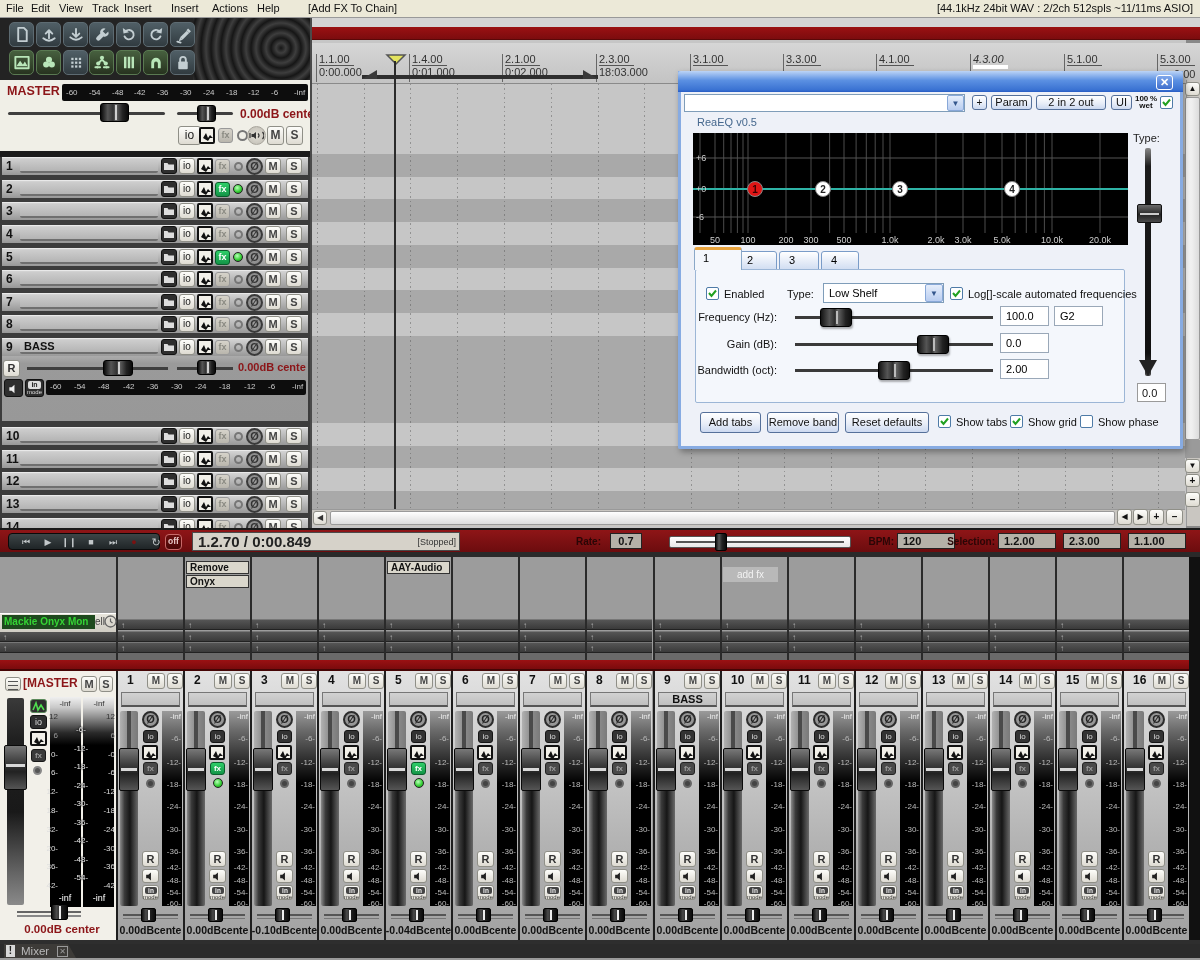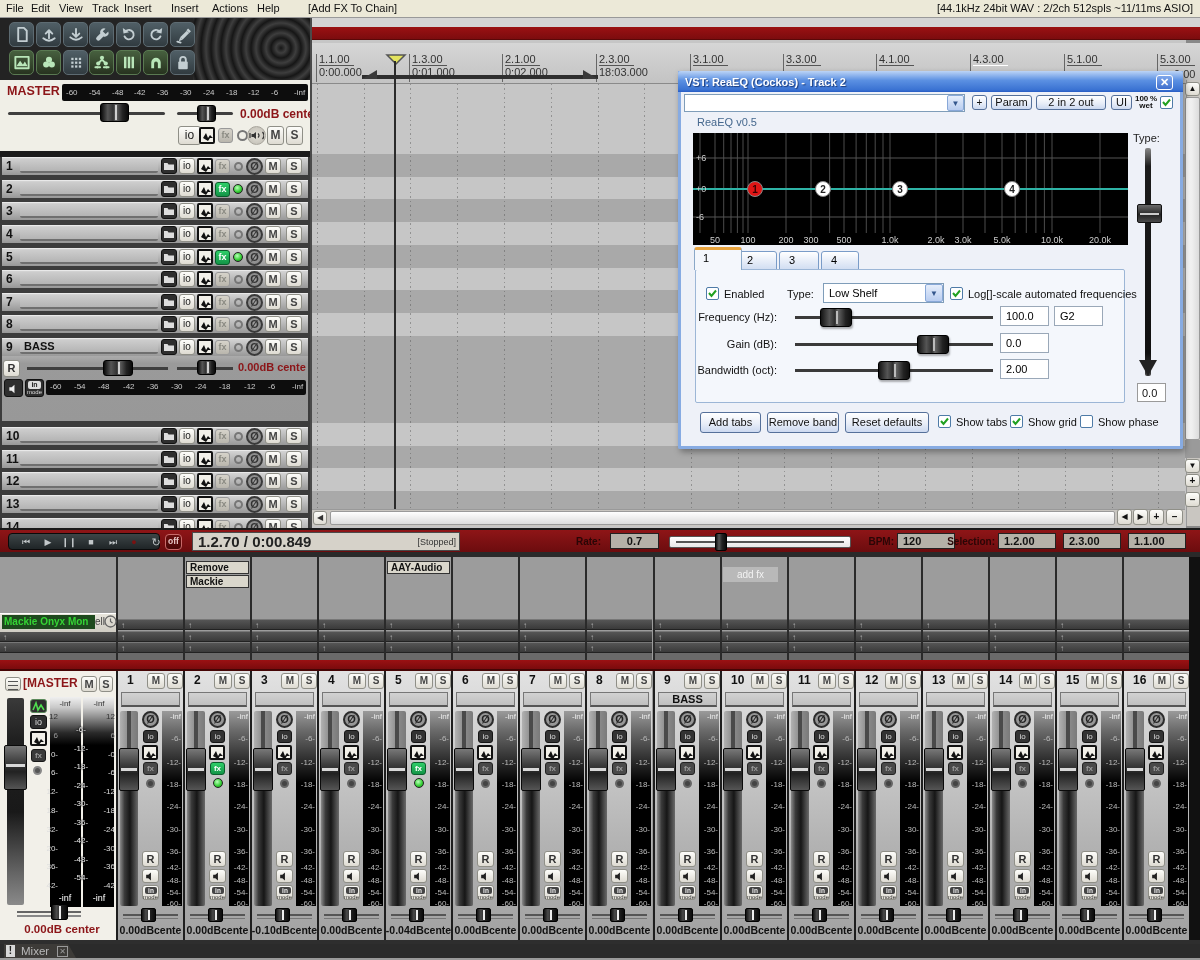--- a/index.html
+++ b/index.html
@@ -451,36 +451,36 @@
 <div style="position:absolute;left:286px;top:518.8px;width:16px;height:16px;background:linear-gradient(#fdfdfa,#dedbd2);border:1px solid #8f8f87;border-radius:3px;color:#222;text-align:center;box-sizing:border-box;font-size:11px;font-weight:bold;line-height:14px;color:#444;">S</div>
 <div style="position:absolute;left:310px;top:18px;width:876px;height:512px;background:#c6c6c6;"></div>
 <div style="position:absolute;left:310px;top:18px;width:2px;height:512px;background:#4a4a4a;"></div>
 <div style="position:absolute;left:312px;top:18px;width:888px;height:9px;background:#d4d4d4;"></div>
 <div style="position:absolute;left:312px;top:27px;width:888px;height:13px;background:linear-gradient(#9b1113,#7c0c0e);border-bottom:1px solid #5a0808;"></div>
 <div style="position:absolute;left:312px;top:43px;width:888px;height:41px;background:linear-gradient(#d6d6d6,#c3c3c3);border-bottom:1px solid #8a8a8a;"></div>
 <div style="position:absolute;left:316px;top:54px;width:1px;height:28px;background:#666;"></div>
 <div style="position:absolute;left:319px;top:53px;width:50px;height:13px;font-size:11px;color:#333;"><span style="border-bottom:1px solid #555;padding-right:4px;">1.1.00</span></div>
 <div style="position:absolute;left:319px;top:66px;width:52px;height:13px;font-size:11px;color:#333;">0:00.000</div>
 <div style="position:absolute;left:409px;top:54px;width:1px;height:28px;background:#666;"></div>
-<div style="position:absolute;left:412px;top:53px;width:50px;height:13px;font-size:11px;color:#333;"><span style="border-bottom:1px solid #555;padding-right:4px;">1.3.00</span></div>
+<div style="position:absolute;left:412px;top:53px;width:50px;height:13px;font-size:11px;color:#333;"><span style="border-bottom:1px solid #555;padding-right:4px;">1.4.00</span></div>
 <div style="position:absolute;left:412px;top:66px;width:52px;height:13px;font-size:11px;color:#333;">0:01.000</div>
 <div style="position:absolute;left:502px;top:54px;width:1px;height:28px;background:#666;"></div>
 <div style="position:absolute;left:505px;top:53px;width:50px;height:13px;font-size:11px;color:#333;"><span style="border-bottom:1px solid #555;padding-right:4px;">2.1.00</span></div>
 <div style="position:absolute;left:505px;top:66px;width:52px;height:13px;font-size:11px;color:#333;">0:02.000</div>
 <div style="position:absolute;left:596px;top:54px;width:1px;height:28px;background:#666;"></div>
 <div style="position:absolute;left:599px;top:53px;width:50px;height:13px;font-size:11px;color:#333;"><span style="border-bottom:1px solid #555;padding-right:4px;">2.3.00</span></div>
 <div style="position:absolute;left:599px;top:66px;width:52px;height:13px;font-size:11px;color:#333;">18:03.000</div>
 <div style="position:absolute;left:690px;top:54px;width:1px;height:28px;background:#666;"></div>
 <div style="position:absolute;left:693px;top:53px;width:50px;height:13px;font-size:11px;color:#333;"><span style="border-bottom:1px solid #555;padding-right:4px;">3.1.00</span></div>
 <div style="position:absolute;left:783px;top:54px;width:1px;height:28px;background:#666;"></div>
 <div style="position:absolute;left:786px;top:53px;width:50px;height:13px;font-size:11px;color:#333;"><span style="border-bottom:1px solid #555;padding-right:4px;">3.3.00</span></div>
 <div style="position:absolute;left:876px;top:54px;width:1px;height:28px;background:#666;"></div>
 <div style="position:absolute;left:879px;top:53px;width:50px;height:13px;font-size:11px;color:#333;"><span style="border-bottom:1px solid #555;padding-right:4px;">4.1.00</span></div>
 <div style="position:absolute;left:970px;top:54px;width:1px;height:28px;background:#666;"></div>
-<div style="position:absolute;left:973px;top:53px;width:50px;height:13px;font-size:11px;color:#333;"><span style="border-bottom:1px solid #ffffff;padding-right:4px;">4.3.00</span></div>
+<div style="position:absolute;left:973px;top:53px;width:50px;height:13px;font-size:11px;color:#333;"><span style="border-bottom:4px solid #ffffff;padding-right:4px;font-style:italic;">4.3.00</span></div>
 <div style="position:absolute;left:1064px;top:54px;width:1px;height:28px;background:#666;"></div>
 <div style="position:absolute;left:1067px;top:53px;width:50px;height:13px;font-size:11px;color:#333;"><span style="border-bottom:1px solid #555;padding-right:4px;">5.1.00</span></div>
 <div style="position:absolute;left:1157px;top:54px;width:1px;height:28px;background:#666;"></div>
 <div style="position:absolute;left:1160px;top:53px;width:50px;height:13px;font-size:11px;color:#333;"><span style="border-bottom:1px solid #555;padding-right:4px;">5.3.00</span></div>
 <div style="position:absolute;left:1174px;top:68px;width:26px;height:13px;font-size:11px;color:#333;">9.00</div>
 <div style="position:absolute;left:362px;top:74.5px;width:236px;height:4px;background:#2e2e2e;"></div>
 <svg width="16" height="10" style="position:absolute;left:362px;top:69.5px;">
       <path d="M15 0 L0 9 L15 9 Z" fill="#3a3a3a"></path>
     </svg>
 <svg width="16" height="10" style="position:absolute;left:582px;top:69.5px;">
@@ -531,21 +531,20 @@
 <div style="position:absolute;left:1166px;top:509px;width:17px;height:16px;background:linear-gradient(#fdfdfa,#dedbd2);border:1px solid #8f8f87;border-radius:3px;color:#222;text-align:center;box-sizing:border-box;font-size:10px;font-weight:bold;line-height:13px;color:#111;">–</div>
 <div style="position:absolute;left:1186px;top:80px;width:14px;height:446px;background:#c9c6c1;border-left:1px solid #999;"></div>
 <div style="position:absolute;left:1185px;top:82px;width:15px;height:14px;background:linear-gradient(#fdfdfa,#dedbd2);border:1px solid #8f8f87;border-radius:3px;color:#222;text-align:center;box-sizing:border-box;font-size:8px;line-height:12px;color:#111;">▲</div>
 <div style="position:absolute;left:1185px;top:97px;width:15px;height:343px;background:linear-gradient(90deg,#fff,#dcdcdc);border:1px solid #9a9a9a;border-radius:2px;"></div>
 <div style="position:absolute;left:1185px;top:440px;width:15px;height:18px;background:#9a9a9a;"></div>
 <div style="position:absolute;left:1185px;top:459px;width:15px;height:14px;background:linear-gradient(#fdfdfa,#dedbd2);border:1px solid #8f8f87;border-radius:3px;color:#222;text-align:center;box-sizing:border-box;font-size:8px;line-height:12px;color:#111;">▼</div>
 <div style="position:absolute;left:1185px;top:474px;width:15px;height:13px;background:linear-gradient(#fdfdfa,#dedbd2);border:1px solid #8f8f87;border-radius:3px;color:#222;text-align:center;box-sizing:border-box;font-size:10px;font-weight:bold;line-height:11px;color:#111;">+</div>
 <div style="position:absolute;left:1185px;top:492px;width:15px;height:15px;background:linear-gradient(#fdfdfa,#dedbd2);border:1px solid #8f8f87;border-radius:3px;color:#222;text-align:center;box-sizing:border-box;font-size:10px;font-weight:bold;line-height:13px;color:#111;">–</div>
 <div style="position:absolute;left:678px;top:71px;width:505px;height:378px;background:#eef1f8;border:3px solid #87abe2;border-top:none;border-radius:0 0 2px 2px;box-shadow:2px 3px 6px rgba(0,0,0,0.35);"></div>
 <div style="position:absolute;left:678px;top:71px;width:505px;height:21px;background:linear-gradient(#bcd4f6,#5b90e2 45%,#3a72d2 90%,#275cc4);border-radius:3px 3px 0 0;"></div>
-<div style="position:absolute;left:685px;top:76px;width:400px;height:14px;font-size:11px;font-weight:bold;color:#fff;text-shadow:1px 1px 1px #1a3a7a;">VST: ReaEQ (Cockos) - Track 2</div>
 <div style="position:absolute;left:1156px;top:75px;width:17px;height:15px;background:linear-gradient(#7fa8ec,#3f6ecc);border:1px solid #fff;border-radius:3px;color:#fff;font-size:11px;font-weight:bold;text-align:center;line-height:13px;">✕</div>
 <div style="position:absolute;left:684px;top:94px;width:281px;height:18px;background:#fff;border:1px solid #7f9db9;"></div>
 <div style="position:absolute;left:947px;top:95px;width:17px;height:16px;background:linear-gradient(#e6eefb,#b9cdf0);border:1px solid #88a8d8;border-radius:2px;color:#33568c;font-size:8px;text-align:center;line-height:15px;">▼</div>
 <div style="position:absolute;left:972px;top:95px;width:15px;height:15px;background:linear-gradient(#ffffff,#e9eef8 55%,#ccd9f0);border:1px solid #55709a;border-radius:3px;color:#111;text-align:center;box-sizing:border-box;font-size:10px;line-height:13px;">+</div>
 <div style="position:absolute;left:991px;top:95px;width:41px;height:15px;background:linear-gradient(#ffffff,#e9eef8 55%,#ccd9f0);border:1px solid #55709a;border-radius:3px;color:#111;text-align:center;box-sizing:border-box;font-size:11px;line-height:13px;">Param</div>
 <div style="position:absolute;left:1036px;top:95px;width:70px;height:15px;background:linear-gradient(#ffffff,#e9eef8 55%,#ccd9f0);border:1px solid #55709a;border-radius:3px;color:#111;text-align:center;box-sizing:border-box;font-size:11px;line-height:13px;">2 in 2 out</div>
 <div style="position:absolute;left:1111px;top:95px;width:21px;height:15px;background:linear-gradient(#ffffff,#e9eef8 55%,#ccd9f0);border:1px solid #55709a;border-radius:3px;color:#111;text-align:center;box-sizing:border-box;font-size:11px;line-height:13px;">UI</div>
 <div style="position:absolute;left:1133px;top:94px;width:26px;height:8px;font-size:8px;font-weight:bold;color:#111;text-align:center;">100 %</div>
 <div style="position:absolute;left:1133px;top:101px;width:26px;height:8px;font-size:8px;font-weight:bold;color:#111;text-align:center;">wet</div>
 <div style="position:absolute;left:1160px;top:96px;width:13px;height:13px;background:#fff;border:1px solid #4e7ba7;border-radius:2px;">
@@ -684,21 +683,21 @@
       <span style="position:absolute;left:71px;top:1px;width:22px;text-align:center;font-size:9px;color:#c3c8ca;line-height:15px;">■</span>
       <span style="position:absolute;left:93px;top:1px;width:22px;text-align:center;font-size:9px;color:#c3c8ca;line-height:15px;">⏭</span>
       <span style="position:absolute;left:114px;top:1px;width:22px;text-align:center;font-size:9px;color:#7a1212;line-height:15px;">●</span>
       <span style="position:absolute;left:136px;top:1px;width:22px;text-align:center;font-size:11px;color:#c3c8ca;line-height:15px;">↻</span>
     </div>
 <div style="position:absolute;left:165px;top:534px;width:17px;height:16px;background:linear-gradient(#6a0d0d,#4a0707);border:1.5px solid #c86a6a;border-radius:4px;font-size:8.5px;font-weight:bold;color:#e8c8c8;text-align:center;line-height:13px;">off</div>
 <div style="position:absolute;left:192px;top:532px;width:268px;height:19px;background:#d6d2c9;border:1px solid #4a4a4a;"></div>
 <div style="position:absolute;left:198px;top:533px;width:190px;height:17px;font-size:15px;font-weight:bold;color:#222;">1.2.70 / 0:00.849</div>
 <div style="position:absolute;left:380px;top:537px;width:76px;height:11px;font-size:9px;color:#333;text-align:right;">[Stopped]</div>
 <div style="position:absolute;left:576px;top:536px;width:32px;height:11px;font-size:10px;font-weight:bold;color:#2a0606;">Rate:</div>
-<div style="position:absolute;left:610px;top:533px;width:49px;height:16px;background:#b5b1a8;border:1px solid #222;font-size:11px;font-weight:bold;color:#111;text-align:center;line-height:14px;">0.7</div>
+<div style="position:absolute;left:610px;top:533px;width:32px;height:16px;background:#b5b1a8;border:1px solid #222;font-size:11px;font-weight:bold;color:#111;text-align:center;line-height:14px;">0.7</div>
 <div style="position:absolute;left:669px;top:536px;width:182px;height:12px;background:linear-gradient(#fff,#e8e8e8);border:1px solid #555;border-radius:2px;"></div>
 <div style="position:absolute;left:676px;top:541px;width:168px;height:2px;background:#555;"></div>
 <div style="position:absolute;left:715px;top:533px;width:12px;height:18px;background:linear-gradient(90deg,#111,#555 30%,#222 60%,#0a0a0a);border:1px solid #000;border-radius:2px;"></div>
 <div style="position:absolute;left:866px;top:536px;width:28px;height:11px;font-size:10px;font-weight:bold;color:#2a0606;text-align:right;">BPM:</div>
 <div style="position:absolute;left:897px;top:533px;width:58px;height:16px;background:#b5b1a8;border:1px solid #222;font-size:11px;font-weight:bold;color:#111;padding-left:5px;line-height:14px;">120</div>
 <div style="position:absolute;left:938px;top:536px;width:57px;height:11px;font-size:10px;font-weight:bold;color:#2a0606;text-align:right;">Selection:</div>
 <div style="position:absolute;left:998px;top:533px;width:58px;height:16px;background:#b5b1a8;border:1px solid #222;font-size:11px;font-weight:bold;color:#111;padding-left:5px;line-height:14px;">1.2.00</div>
 <div style="position:absolute;left:1063px;top:533px;width:58px;height:16px;background:#b5b1a8;border:1px solid #222;font-size:11px;font-weight:bold;color:#111;padding-left:5px;line-height:14px;">2.3.00</div>
 <div style="position:absolute;left:1128px;top:533px;width:58px;height:16px;background:#b5b1a8;border:1px solid #222;font-size:11px;font-weight:bold;color:#111;padding-left:5px;line-height:14px;">1.1.00</div>
 <div style="position:absolute;left:0px;top:557px;width:1200px;height:388px;background:#9c9c9c;"></div>
@@ -714,21 +713,21 @@
 <div style="position:absolute;left:585px;top:557px;width:2px;height:103px;background:#2a2a2a;"></div>
 <div style="position:absolute;left:653px;top:557px;width:2px;height:103px;background:#2a2a2a;"></div>
 <div style="position:absolute;left:720px;top:557px;width:2px;height:103px;background:#2a2a2a;"></div>
 <div style="position:absolute;left:787px;top:557px;width:2px;height:103px;background:#2a2a2a;"></div>
 <div style="position:absolute;left:854px;top:557px;width:2px;height:103px;background:#2a2a2a;"></div>
 <div style="position:absolute;left:921px;top:557px;width:2px;height:103px;background:#2a2a2a;"></div>
 <div style="position:absolute;left:988px;top:557px;width:2px;height:103px;background:#2a2a2a;"></div>
 <div style="position:absolute;left:1055px;top:557px;width:2px;height:103px;background:#2a2a2a;"></div>
 <div style="position:absolute;left:1122px;top:557px;width:2px;height:103px;background:#2a2a2a;"></div>
 <div style="position:absolute;left:186px;top:561px;width:63px;height:13px;background:#dad7cc;border:1px solid #333;font-size:10px;font-weight:bold;color:#111;padding-left:3px;line-height:11px;">Remove</div>
-<div style="position:absolute;left:186px;top:575px;width:63px;height:13px;background:#dad7cc;border:1px solid #333;font-size:10px;font-weight:bold;color:#111;padding-left:3px;line-height:11px;">Mackie</div>
+<div style="position:absolute;left:186px;top:575px;width:63px;height:13px;background:#dad7cc;border:1px solid #333;font-size:10px;font-weight:bold;color:#111;padding-left:3px;line-height:11px;">Onyx</div>
 <div style="position:absolute;left:387px;top:561px;width:63px;height:13px;background:#dad7cc;border:1px solid #333;font-size:10px;font-weight:bold;color:#111;padding-left:3px;line-height:11px;">AAY-Audio</div>
 <div style="position:absolute;left:723px;top:567px;width:55px;height:15px;background:#b9b9b9;font-size:10px;color:#f2f2f2;text-align:center;line-height:15px;">add fx</div>
 <div style="position:absolute;left:0px;top:630.5px;width:116px;height:11px;background:linear-gradient(#555,#3a3a3a);border-top:1px solid #777;border-bottom:1px solid #222;">
       <div style="position:absolute;left:3px;top:1px;font-size:8px;color:#aaa;">↑</div>
     </div>
 <div style="position:absolute;left:0px;top:642px;width:116px;height:11px;background:linear-gradient(#555,#3a3a3a);border-top:1px solid #777;border-bottom:1px solid #222;">
       <div style="position:absolute;left:3px;top:1px;font-size:8px;color:#aaa;">↑</div>
     </div>
 <div style="position:absolute;left:0px;top:653px;width:116px;height:7px;background:#6a6a6a;"></div>
 <div style="position:absolute;left:0px;top:613px;width:116px;height:19px;background:linear-gradient(#e8e5dc,#cfccc3);border-top:1px solid #fff;"></div>

